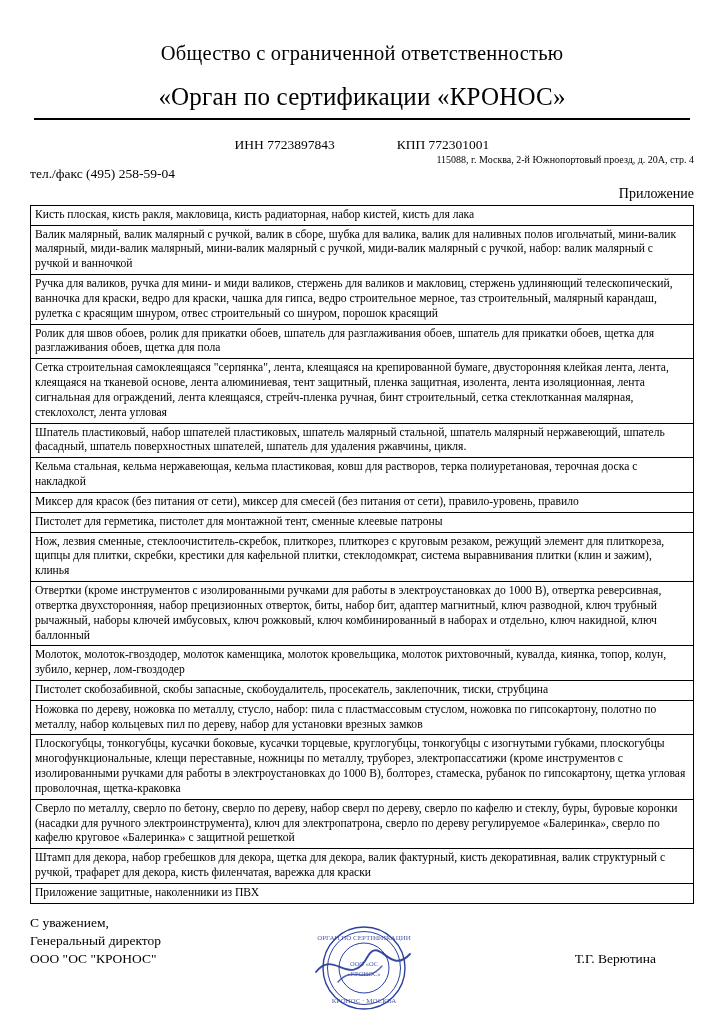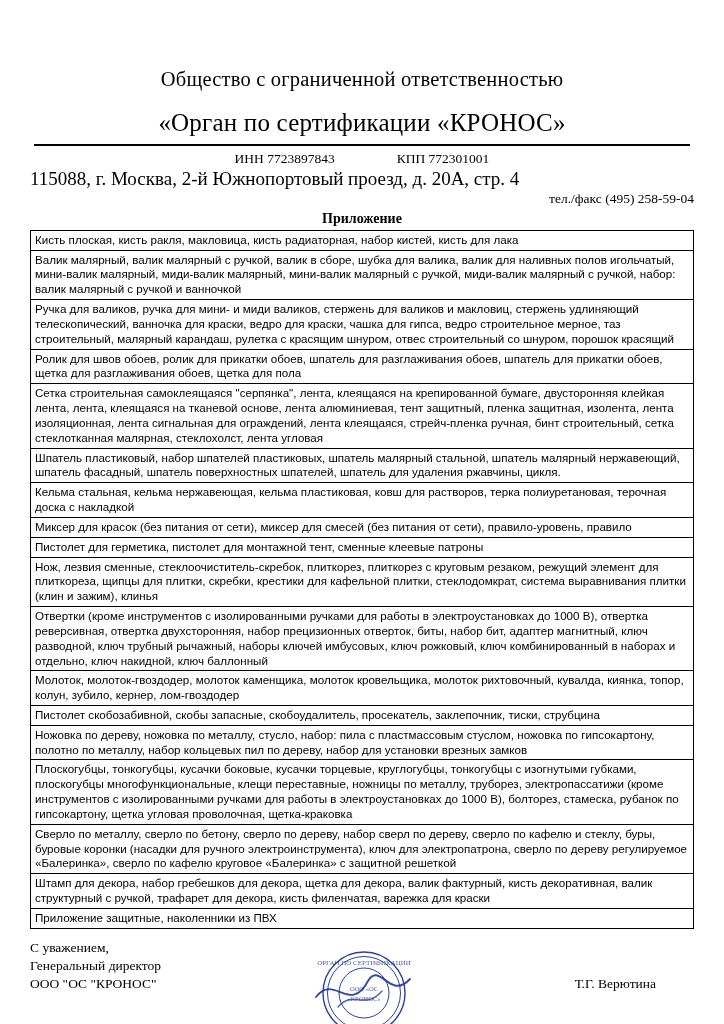--- a/index.html
+++ b/index.html
@@ -12,21 +12,21 @@
     height: 1024px;
     font-family: "Liberation Serif", serif;
     color: #000000;
     position: relative;
     overflow: hidden;
   }
   .page {
     width: 724px;
     height: 1024px;
     box-sizing: border-box;
-    padding: 68px 30px 10px 30px;
+    padding: 42px 30px 10px 30px;
     position: relative;
   }
   .head-line1 {
     text-align: center;
     font-size: 20.5px;
     letter-spacing: 0.2px;
     line-height: 1.1;
   }
   .head-line2 {
     text-align: center;
@@ -38,52 +38,52 @@
   }
   .head-rule {
     border-bottom: 2px solid #000;
     margin: 6px 4px 0 4px;
   }
   .inn-row {
     display: flex;
     justify-content: center;
     gap: 62px;
     font-size: 13.5px;
-    margin-top: 5px;
+    margin-top: 17px;
   }
   .addr {
+    text-align: right;
+    font-size: 10px;
+    margin-top: 1px;
+  }
+  .tel {
     text-align: left;
-    font-size: 19px;
+    font-size: 13.5px;
     margin-top: 1px;
   }
-  .tel {
+  .prilozh {
     text-align: right;
-    font-size: 13.5px;
-    margin-top: 1px;
-  }
-  .prilozh {
-    text-align: center;
     font-size: 14px;
-    font-weight: bold;
+    font-weight: normal;
     margin-top: 4px;
     margin-bottom: 3px;
   }
   table.items {
     width: 100%;
     border-collapse: collapse;
     table-layout: fixed;
   }
   table.items td {
     border: 1px solid #000;
     font-size: 11.6px;
     line-height: 1.28;
     padding: 2px 4px 2px 4px;
     text-align: left;
     vertical-align: top;
-    font-family: Liberation Sans, sans-serif;
+    font-family: Liberation Serif, serif;
   }
   .footer {
     margin-top: 10px;
     position: relative;
     font-size: 13.5px;
     line-height: 1.35;
   }
   .footer .sign-left {
     width: 330px;
   }

